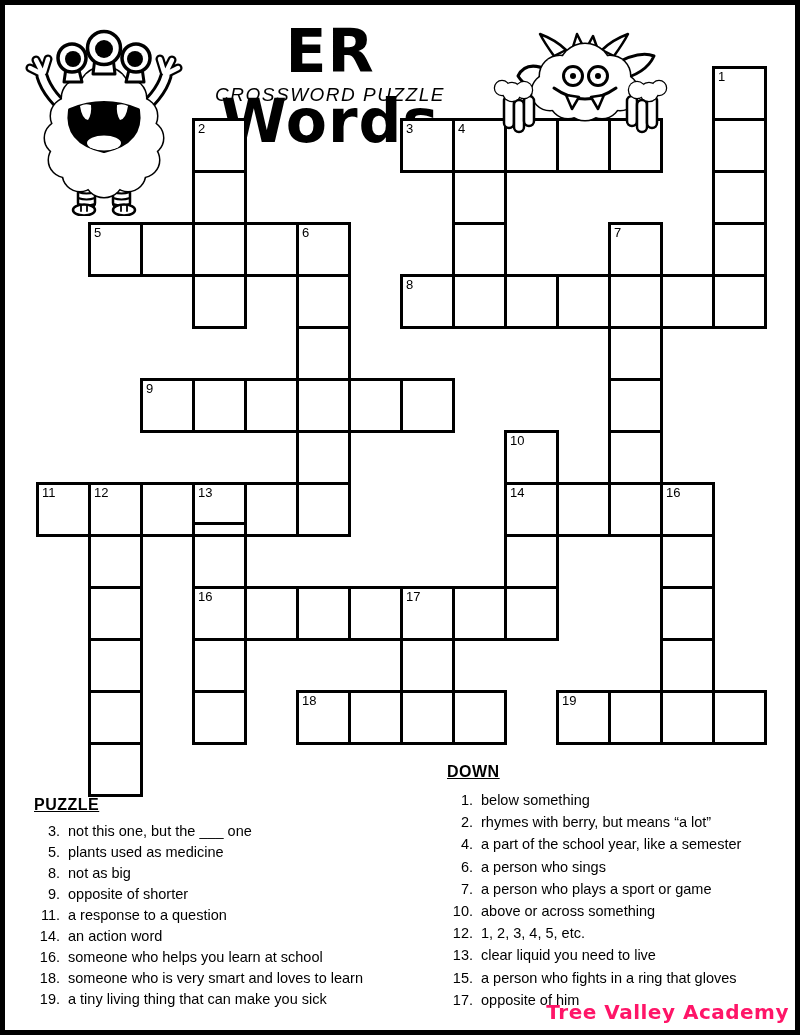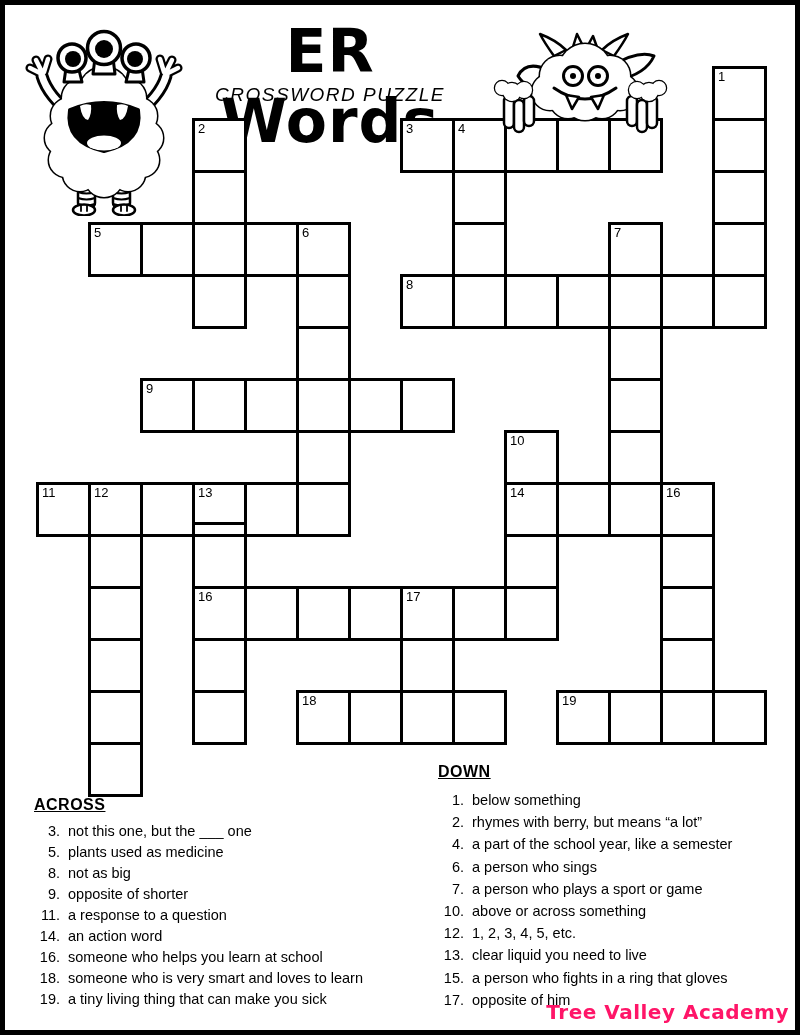--- a/index.html
+++ b/index.html
@@ -35,21 +35,21 @@
   .clue-heading { font-size:16px; font-weight:bold; text-decoration:underline; letter-spacing:.5px; }
   .clue { display:flex; font-size:14.5px; }
   .clue-num { flex:0 0 auto; text-align:right; }
   .clue-text { padding-left:8px; white-space:nowrap; }
 
   .across-sec { left:26px; top:796px; width:420px; }
   .across-sec .clue-heading { margin:0 0 7px 8px; }
   .across-sec .clue { line-height:21px; }
   .across-sec .clue-num { width:34px; }
 
-  .down-sec { left:416px; top:763px; width:360px; }
+  .down-sec { left:425px; top:763px; width:360px; }
   .down-sec .clue-heading { margin:0 0 8px 22px; }
   .down-sec .clue { line-height:22.2px; }
   .down-sec .clue-num { width:48px; }
 
   .credit {
     position:absolute; right:11px; top:1000px;
     font-family:"DejaVu Sans", sans-serif; font-weight:bold; font-size:20px; letter-spacing:.5px;
   }
 
   .monster { position:absolute; }
@@ -321,21 +321,21 @@
       <circle cx="24" cy="62" r="9"></circle>
         <circle cx="36" cy="60" r="8"></circle>
         <circle cx="14" cy="58" r="7"></circle>
       <circle cx="161" cy="62" r="9"></circle>
         <circle cx="149" cy="60" r="8"></circle>
         <circle cx="171" cy="58" r="7"></circle>
     </g>
   </svg>
 
   <div class="clue-section across-sec">
-    <div class="clue-heading">ACROSS</div>
+    <div class="clue-heading">PUZZLE</div>
     <div>
         <div class="clue">
           <span class="clue-num">3.</span>
           <span class="clue-text">not this one, but the ___ one</span>
         </div>
         <div class="clue">
           <span class="clue-num">5.</span>
           <span class="clue-text">plants used as medicine</span>
         </div>
         <div class="clue">

